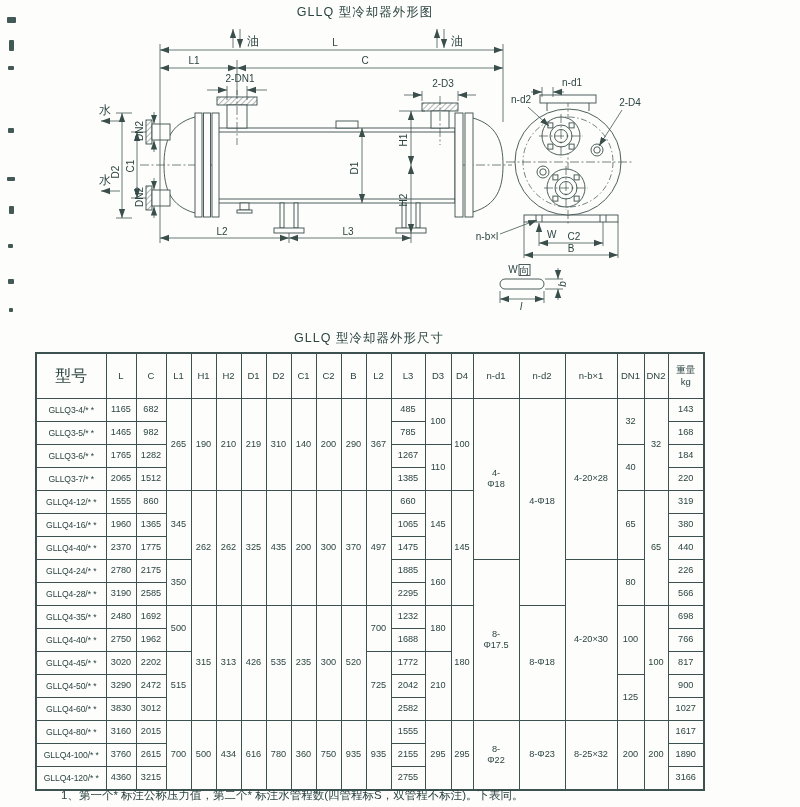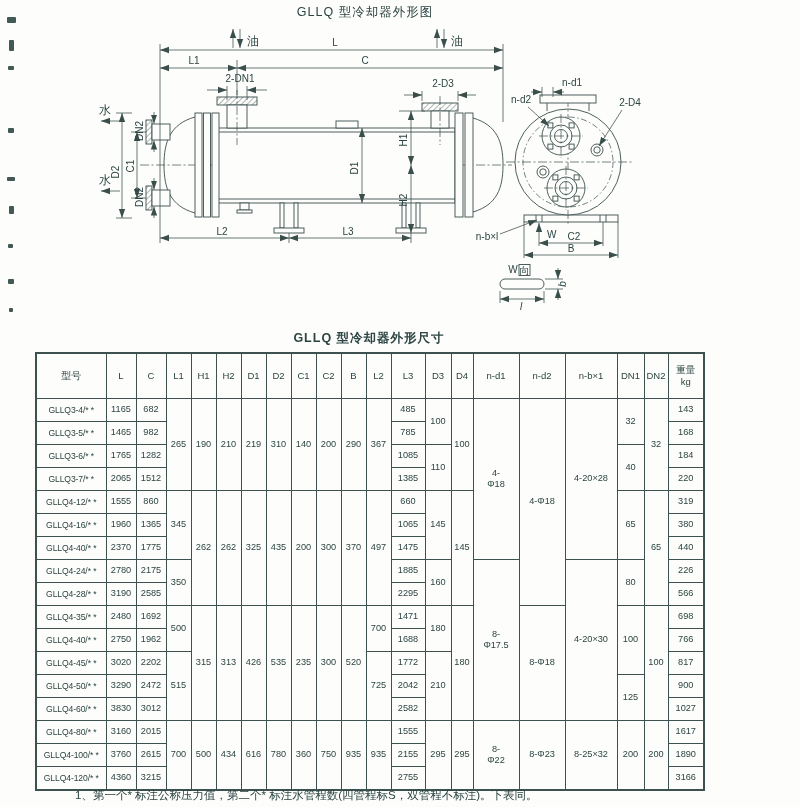--- a/index.html
+++ b/index.html
@@ -15,31 +15,31 @@
   #drawing .fh{stroke:#3a4e4c;fill:url(#hatch);stroke-width:0.9;}
   #drawing .cl{stroke:#3a4e4c;fill:none;stroke-width:0.7;stroke-dasharray:9 2.5 2 2.5;}
   #drawing .bc{stroke:#3a4e4c;fill:none;stroke-width:0.7;stroke-dasharray:6 2.5 1.5 2.5;}
   #drawing .dim{stroke:#3a4e4c;fill:none;stroke-width:0.75;}
   #drawing text{fill:#2c4543;font-size:10px;font-family:"Liberation Sans","DejaVu Sans",sans-serif;}
   #drawing text.big{font-size:12px;}
   #drawing text.ttl{font-size:12.5px;letter-spacing:1px;}
   #drawing text.it{font-style:italic;}
   
   .table-title{position:absolute;left:35px;top:330px;width:668px;text-align:center;
-    font-size:12.5px;letter-spacing:1px;font-weight:bold;}
+    font-size:12.5px;letter-spacing:1px;}
   table{position:absolute;left:35px;top:352px;width:668px;border-collapse:collapse;
     table-layout:fixed;border:2px solid #3d5250;background:#fdfdfb;}
   th,td{border:1px solid #3d5250;text-align:center;vertical-align:middle;
     padding:0;font-size:9.2px;line-height:1.25;white-space:pre-line;overflow:hidden;}
   thead th{height:44px;font-size:9.5px;font-weight:normal;}
-  thead th.model-h{font-size:10px;}
+  thead th.model-h{font-size:16px;}
   tbody td{height:22px;}
   td.model{font-size:8.6px;letter-spacing:-0.1px;margin-left:11px;}
   
-  .footnote{position:absolute;left:75px;top:788px;font-size:11.5px;}
+  .footnote{position:absolute;left:61px;top:788px;font-size:11.5px;}
   
   .artifact{position:absolute;background:#223c38;opacity:.85;border-radius:1px;}
 </style>
 </head>
 <body>
 
 <svg id="drawing" width="800" height="330" viewBox="0 0 800 330">
   <defs>
     <pattern id="hatch" width="4" height="4" patternTransform="rotate(45)" patternUnits="userSpaceOnUse">
       <line x1="0" y1="0" x2="0" y2="4" stroke="#3a4e4c" stroke-width="0.8"></line>
@@ -337,21 +337,21 @@
         <td class="model">GLLQ3-5/* *</td>
         <td>1465</td>
         <td>982</td>
         <td>785</td>
         <td>168</td>
       </tr>
       <tr>
         <td class="model">GLLQ3-6/* *</td>
         <td>1765</td>
         <td>1282</td>
-        <td>1085</td>
+        <td>1267</td>
         <td rowspan="2">110</td>
         <td rowspan="2">40</td>
         <td>184</td>
       </tr>
       <tr>
         <td class="model">GLLQ3-7/* *</td>
         <td>2065</td>
         <td>1512</td>
         <td>1385</td>
         <td>220</td>
@@ -416,21 +416,21 @@
         <td>1692</td>
         <td rowspan="2">500</td>
         <td rowspan="5">315</td>
         <td rowspan="5">313</td>
         <td rowspan="5">426</td>
         <td rowspan="5">535</td>
         <td rowspan="5">235</td>
         <td rowspan="5">300</td>
         <td rowspan="5">520</td>
         <td rowspan="2">700</td>
-        <td>1471</td>
+        <td>1232</td>
         <td rowspan="2">180</td>
         <td rowspan="5">180</td>
         <td rowspan="5">8-Φ18</td>
         <td rowspan="3">100</td>
         <td rowspan="5">100</td>
         <td>698</td>
       </tr>
       <tr>
         <td class="model">GLLQ4-40/* *</td>
         <td>2750</td>

